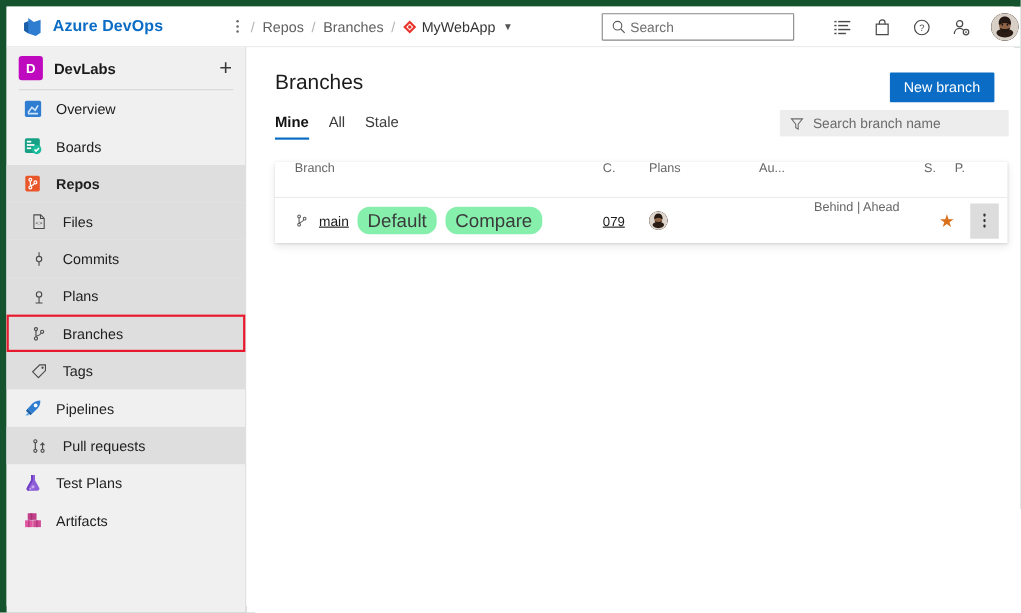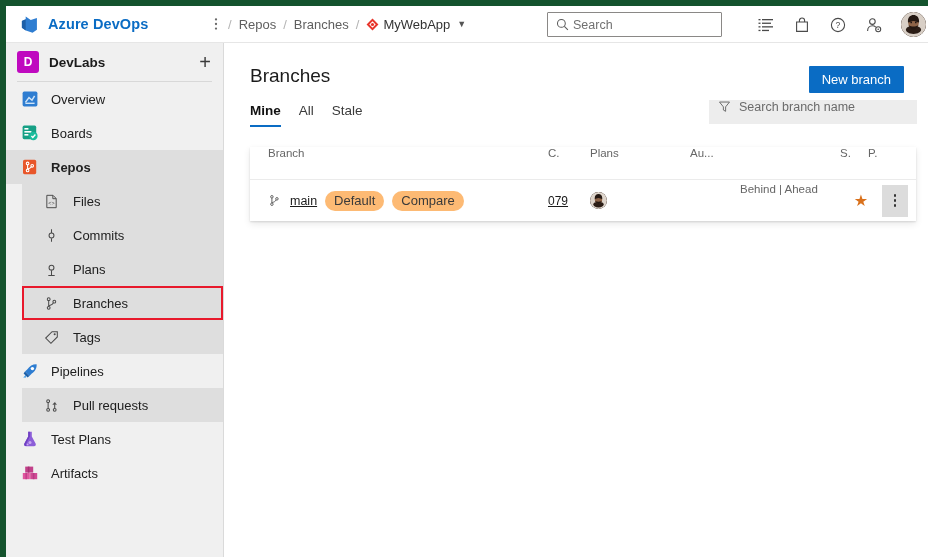--- a/index.html
+++ b/index.html
@@ -54,39 +54,39 @@
   .proj-add{font-size:20px;color:#3a3a3a;line-height:14px;font-weight:300;}
   .side-rule{height:1px;background:#d8d8d8;margin:0 11px;}
 
   .navitem{
     display:flex;align-items:center;height:34px;gap:12px;padding-left:14px;
     color:#202020;font-size:13px;box-sizing:border-box;position:relative;
   }
   .navitem .ico{width:19px;height:19px;display:flex;align-items:center;justify-content:center;flex:0 0 19px;}
   .navitem.group-active{background:#dedede;}
   .navitem.section-head{font-weight:bold;}
-  .navitem.sub{padding-left:20px;margin-left:16px;}
+  .navitem.sub{padding-left:20px;}
   .navitem.highlight-red{outline:2px solid #e8192c;outline-offset:-2px;}
 
   
   .main{position:absolute;left:218px;top:37px;width:710px;height:520px;background:#fff;box-sizing:border-box;}
   .page-title{position:absolute;left:26px;top:22px;font-size:19px;color:#1b1b1b;}
   .newbranch{
     position:absolute;right:30px;top:23px;height:27px;padding:0 13px;
     background:#0a6cc4;color:#fff;font-size:13px;border:none;border-radius:1px;
     display:flex;align-items:center;justify-content:center;
   }
   .tabs{position:absolute;left:26px;top:60px;display:flex;gap:18px;}
   .tab{font-size:13.5px;color:#3b3b3b;padding-bottom:9px;position:relative;}
   .tab.active{font-weight:bold;color:#111;}
   .tab.active::after{content:"";position:absolute;left:0;right:0;bottom:0;height:2.5px;background:#0a6cc4;}
 
   .filter-box{
     position:absolute;right:17px;top:57px;width:208px;height:24px;background:#ededed;
-    display:flex;align-items:flex-start;gap:8px;padding:0 9px;box-sizing:border-box;
+    display:flex;align-items:center;gap:8px;padding:0 9px;box-sizing:border-box;
   }
   .filter-box .ph{color:#6b6b6b;font-size:12.5px;}
 
   .card{
     position:absolute;left:26px;top:104px;width:666px;background:#fff;
     box-shadow:0 0.6px 1.8px rgba(0,0,0,.12),0 3.2px 7.2px rgba(0,0,0,.09);
     box-sizing:border-box;
   }
   .thead{display:flex;align-items:flex-start;height:32px;border-bottom:1px solid #ebebeb;color:#666;font-size:11.5px;}
   .th{flex:0 0 auto;}
@@ -96,21 +96,21 @@
   .th-au{width:50px;margin-left:32px;}
   .th-ba{width:100px;margin-top:36px;}
   .th-s{width:28px;}
   .th-p{width:28px;}
 
   .trow{display:flex;align-items:center;height:41px;position:relative;}
   .cell-branch{padding-left:18px;width:280px;display:flex;align-items:center;gap:8px;}
   .branch-ico{width:14px;height:14px;color:#555;}
   .branch-name{font-size:12.5px;color:#1b1b1b;text-decoration:underline;}
   .pill{
-    background:#fdba74;border-radius:11px;padding:2.5px 9px;font-size:13px;color:#3a3a3a;
+    background:#86efac;border-radius:11px;padding:2.5px 9px;font-size:17px;color:#3a3a3a;
   }
   .cell-c{width:42px;font-size:12px;color:#1b1b1b;text-decoration:underline;}
   .cell-author{width:68px;display:flex;align-items:center;}
   .avatar-sm{width:17px;height:17px;border-radius:50%;overflow:hidden;background:#3b2a20;display:block;}
   .cell-spacer{flex:1;}
   .star{color:#d9711c;font-size:16px;margin-right:14px;}
   .more-btn{
     width:26px;height:32px;background:#dcdcdc;display:flex;align-items:center;justify-content:center;
     color:#333;font-size:13px;line-height:4px;margin-right:8px;
   }

